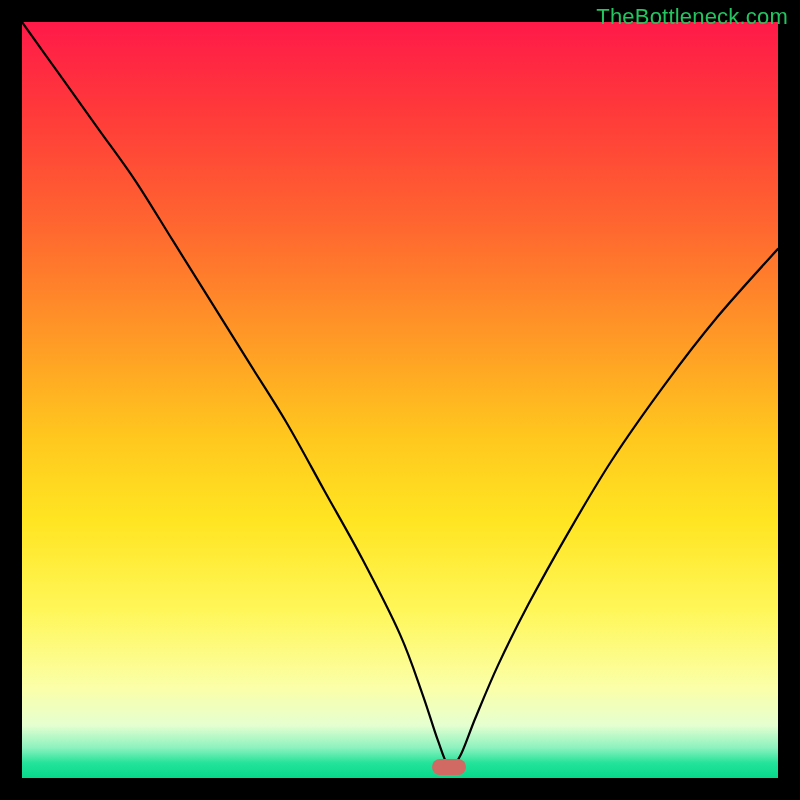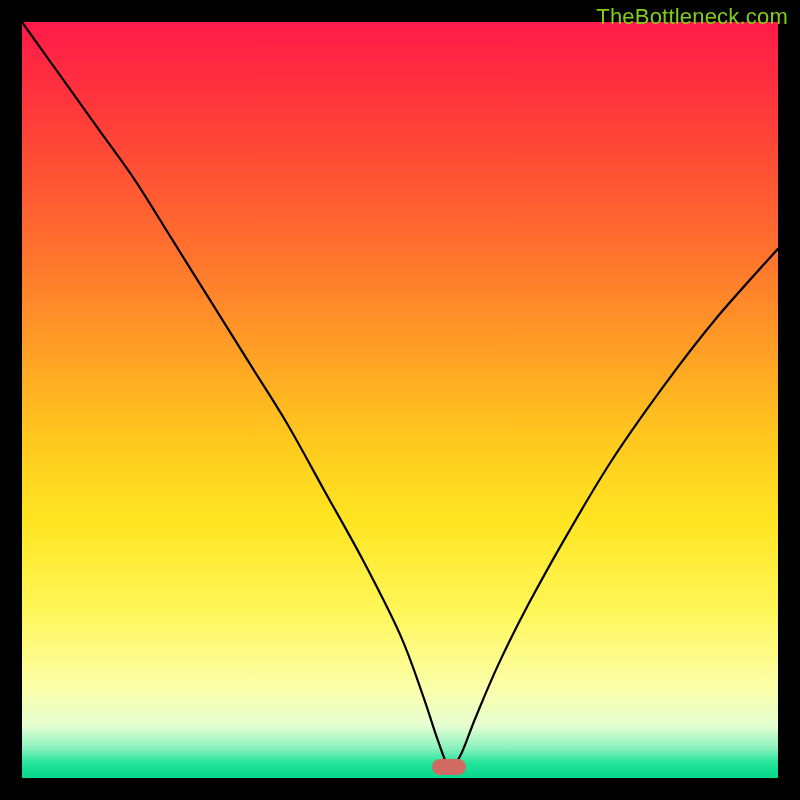--- a/index.html
+++ b/index.html
@@ -14,21 +14,21 @@
   .frame {
     position: relative;
     width: 800px;
     height: 800px;
     background: #000;
   }
   .watermark {
     position: absolute;
     top: 4px;
     right: 12px;
-    color: #84cc16;
+    color: #22c55e;
     font-size: 22px;
     font-weight: 500;
     letter-spacing: 0.2px;
     z-index: 5;
     user-select: none;
   }
   .plot-area {
     position: absolute;
     left: 22px;
     top: 22px;

